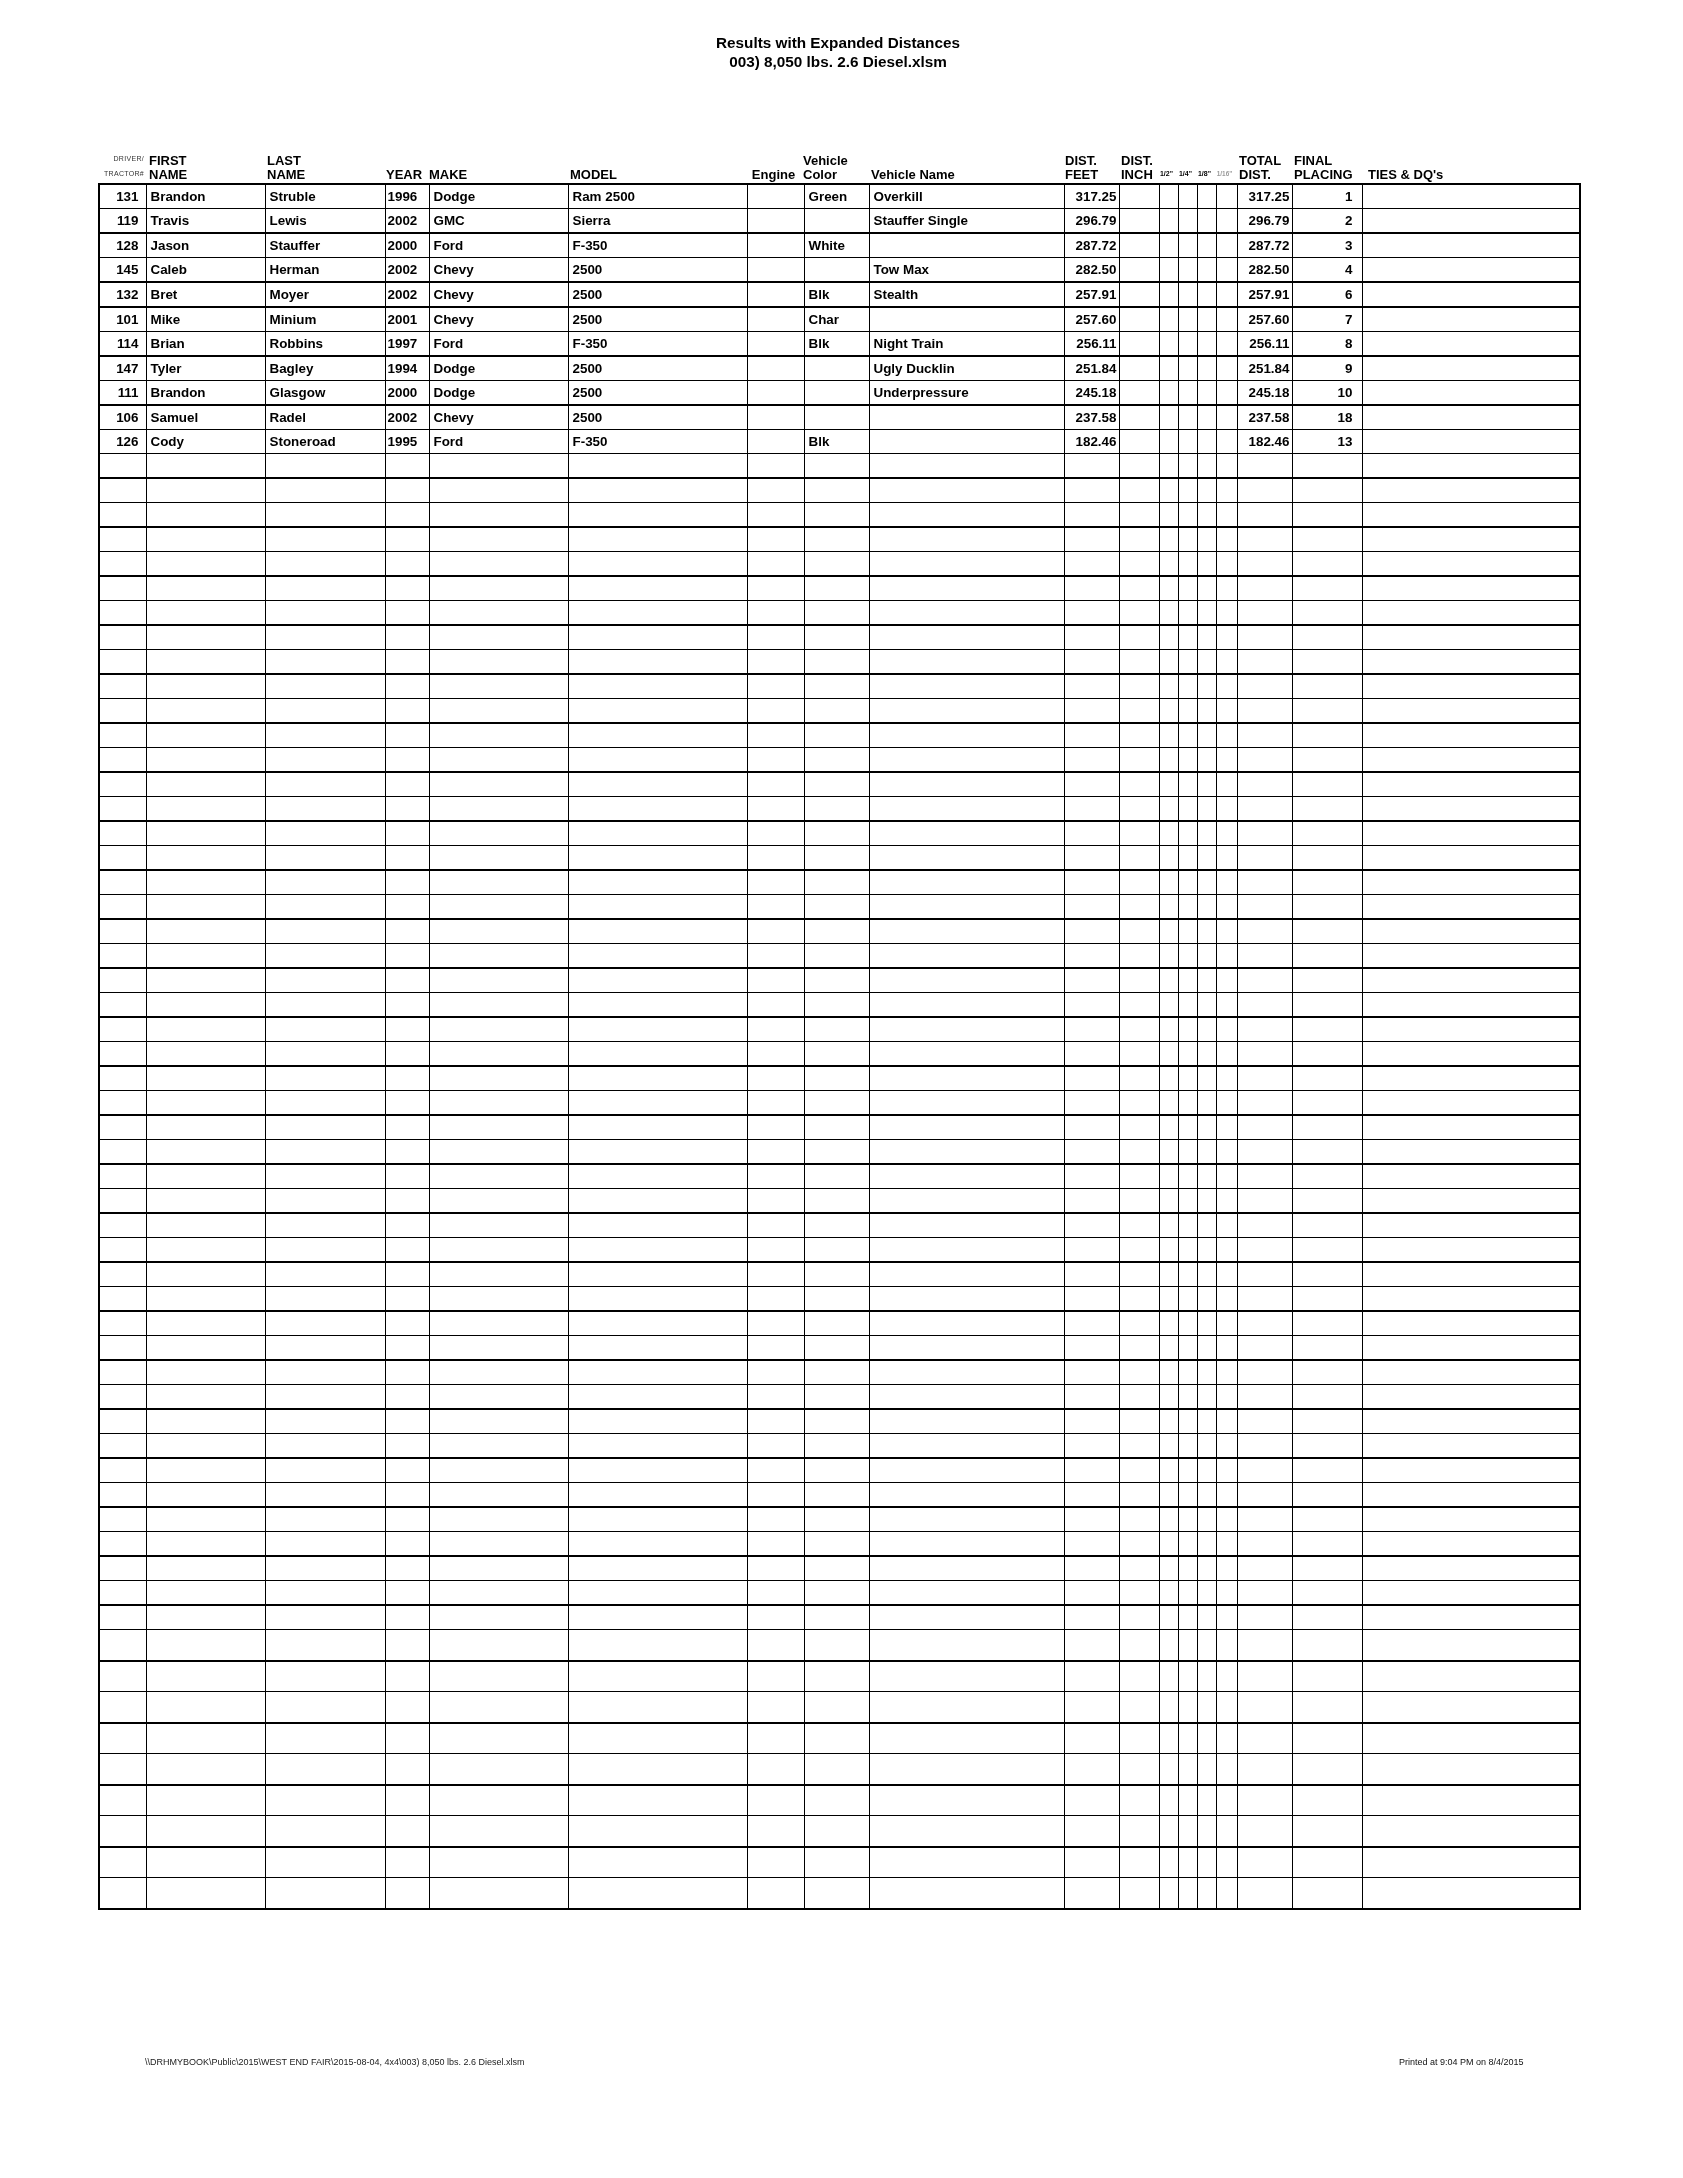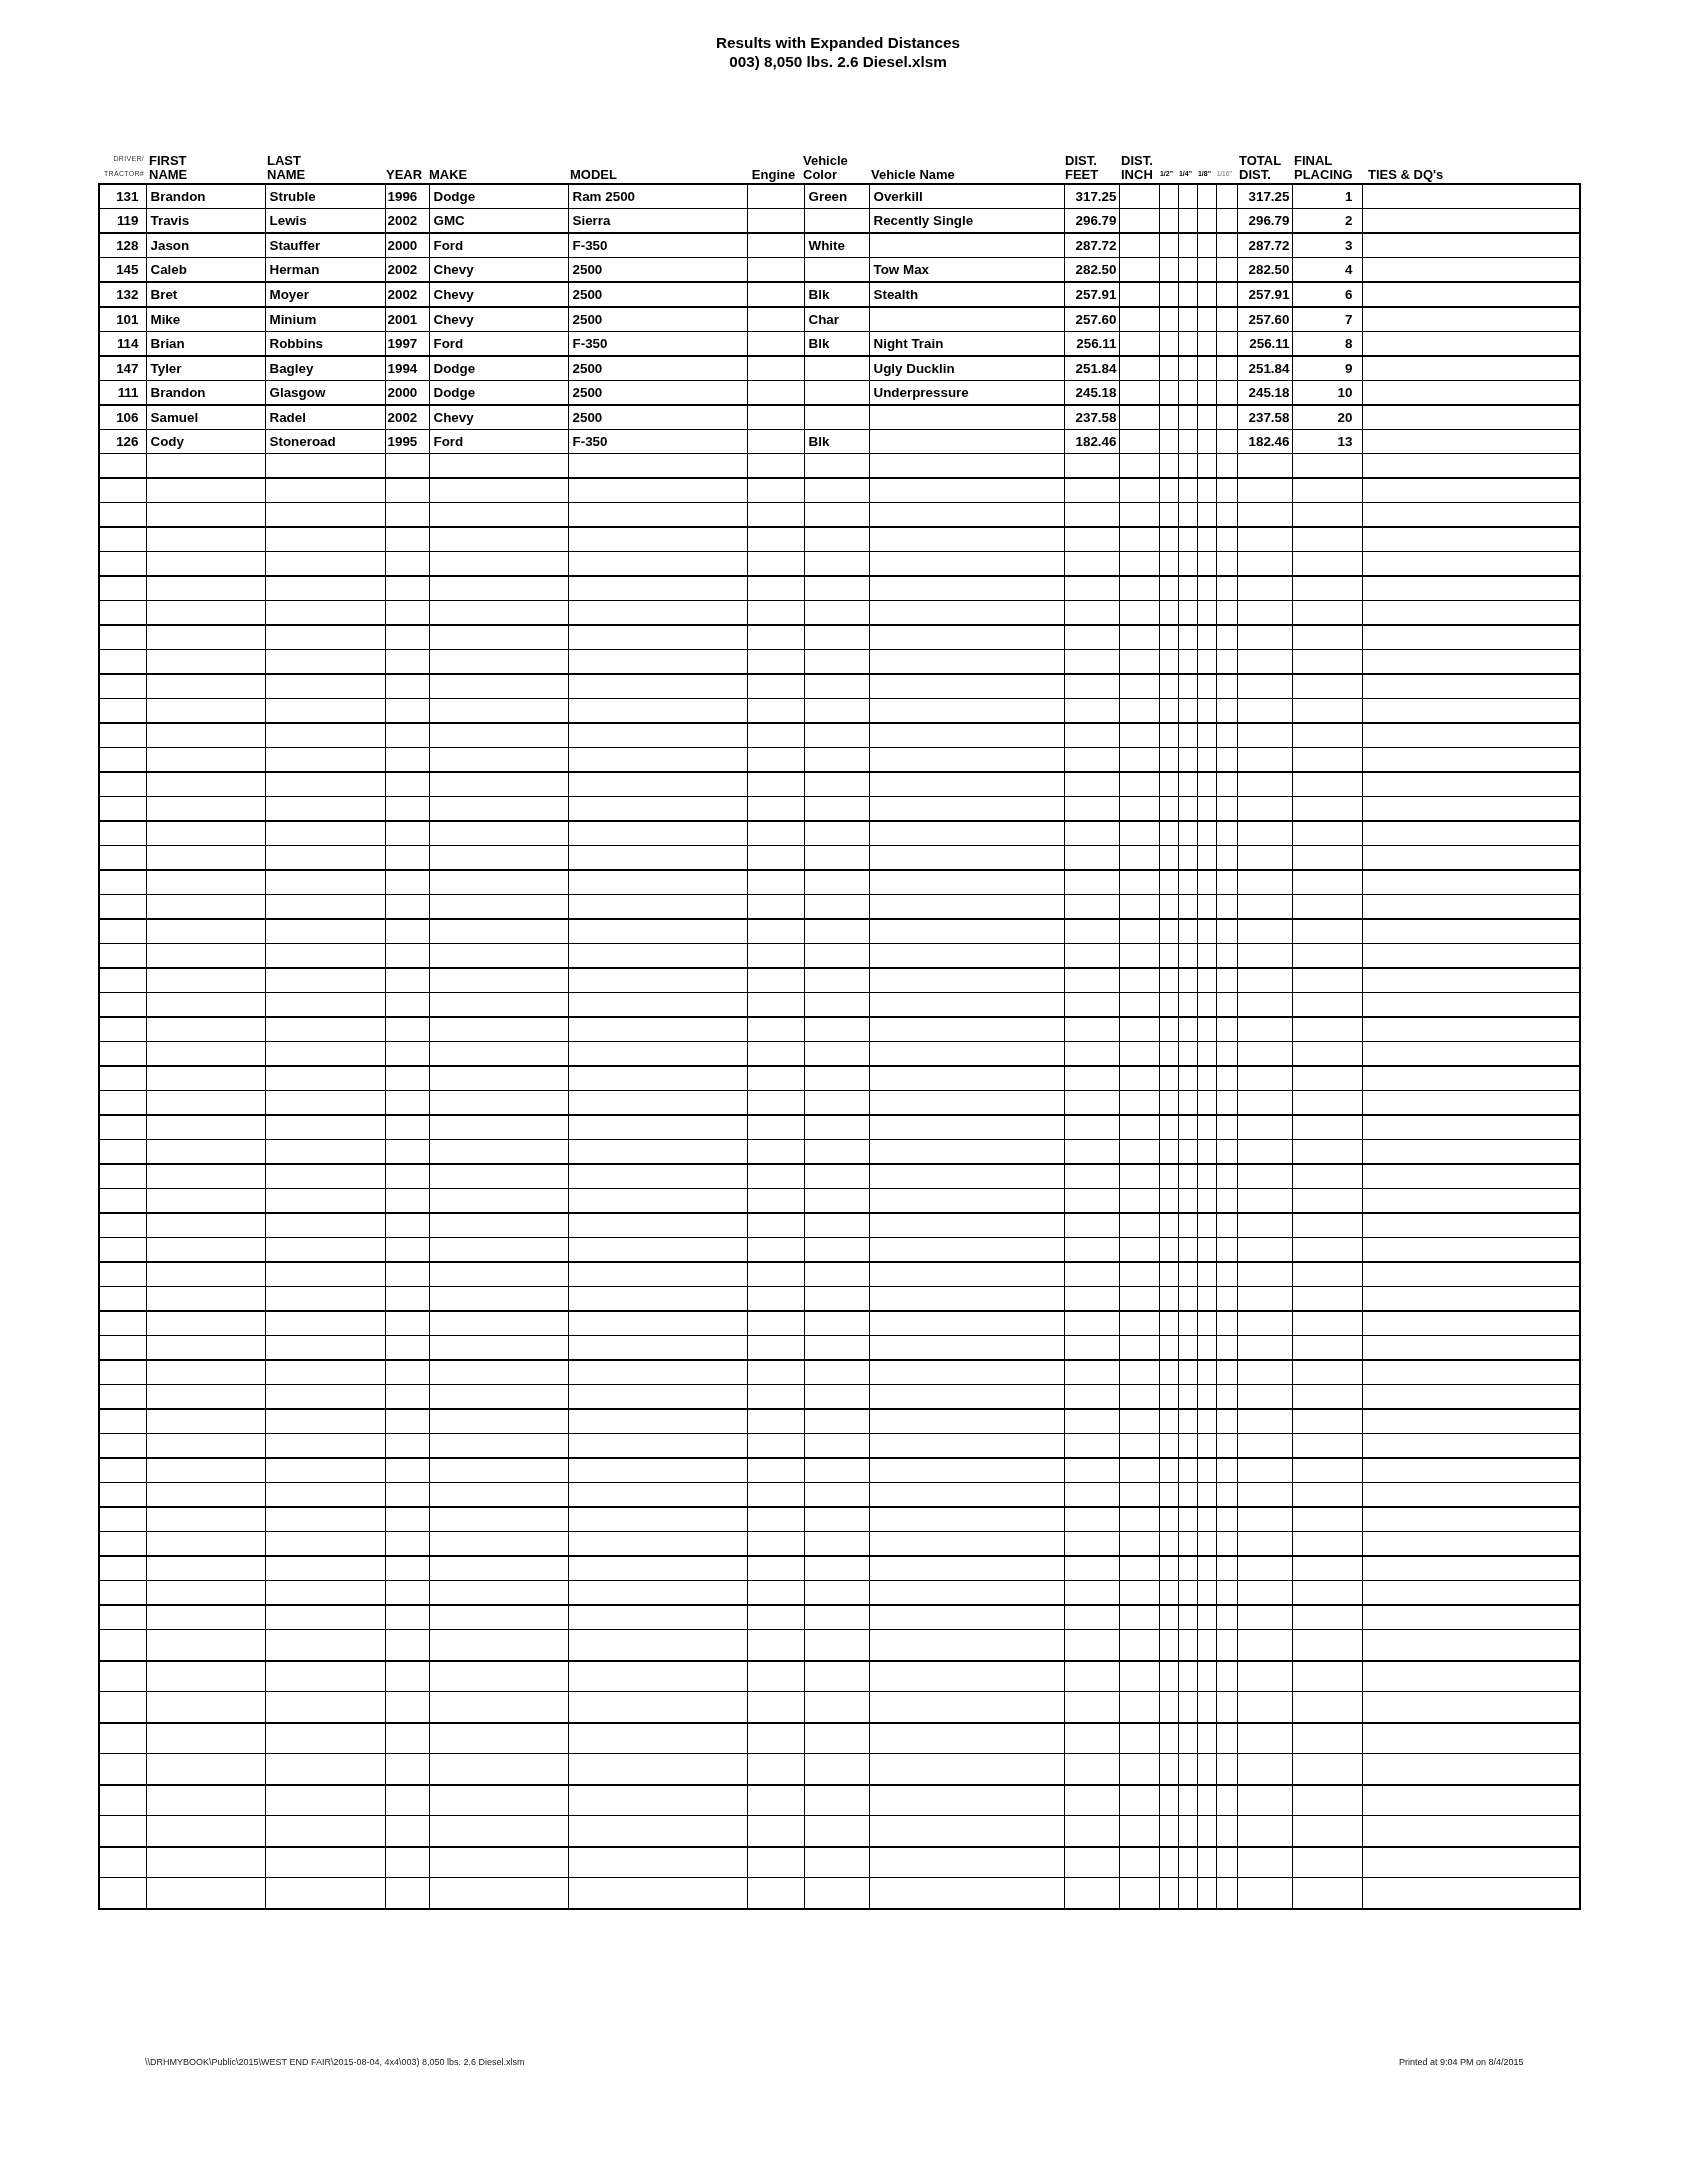--- a/index.html
+++ b/index.html
@@ -131,21 +131,21 @@
         </tr>
         <tr class="main hb">
           <td class="num-right">119</td>
           <td>Travis</td>
           <td>Lewis</td>
           <td class="pad2">2002</td>
           <td>GMC</td>
           <td>Sierra</td>
           <td></td>
           <td></td>
-          <td>Recently Single</td>
+          <td>Stauffer Single</td>
           <td class="num">296.79</td>
           <td></td>
           <td></td>
           <td></td>
           <td></td>
           <td></td>
           <td class="num">296.79</td>
           <td class="place">2</td>
           <td></td>
         </tr>
@@ -299,21 +299,21 @@
           <td></td>
           <td></td>
           <td></td>
           <td class="num">237.58</td>
           <td></td>
           <td></td>
           <td></td>
           <td></td>
           <td></td>
           <td class="num">237.58</td>
-          <td class="place">20</td>
+          <td class="place">18</td>
           <td></td>
         </tr>
         <tr class="main">
           <td class="num-right">126</td>
           <td>Cody</td>
           <td>Stoneroad</td>
           <td class="pad2">1995</td>
           <td>Ford</td>
           <td>F-350</td>
           <td></td>

